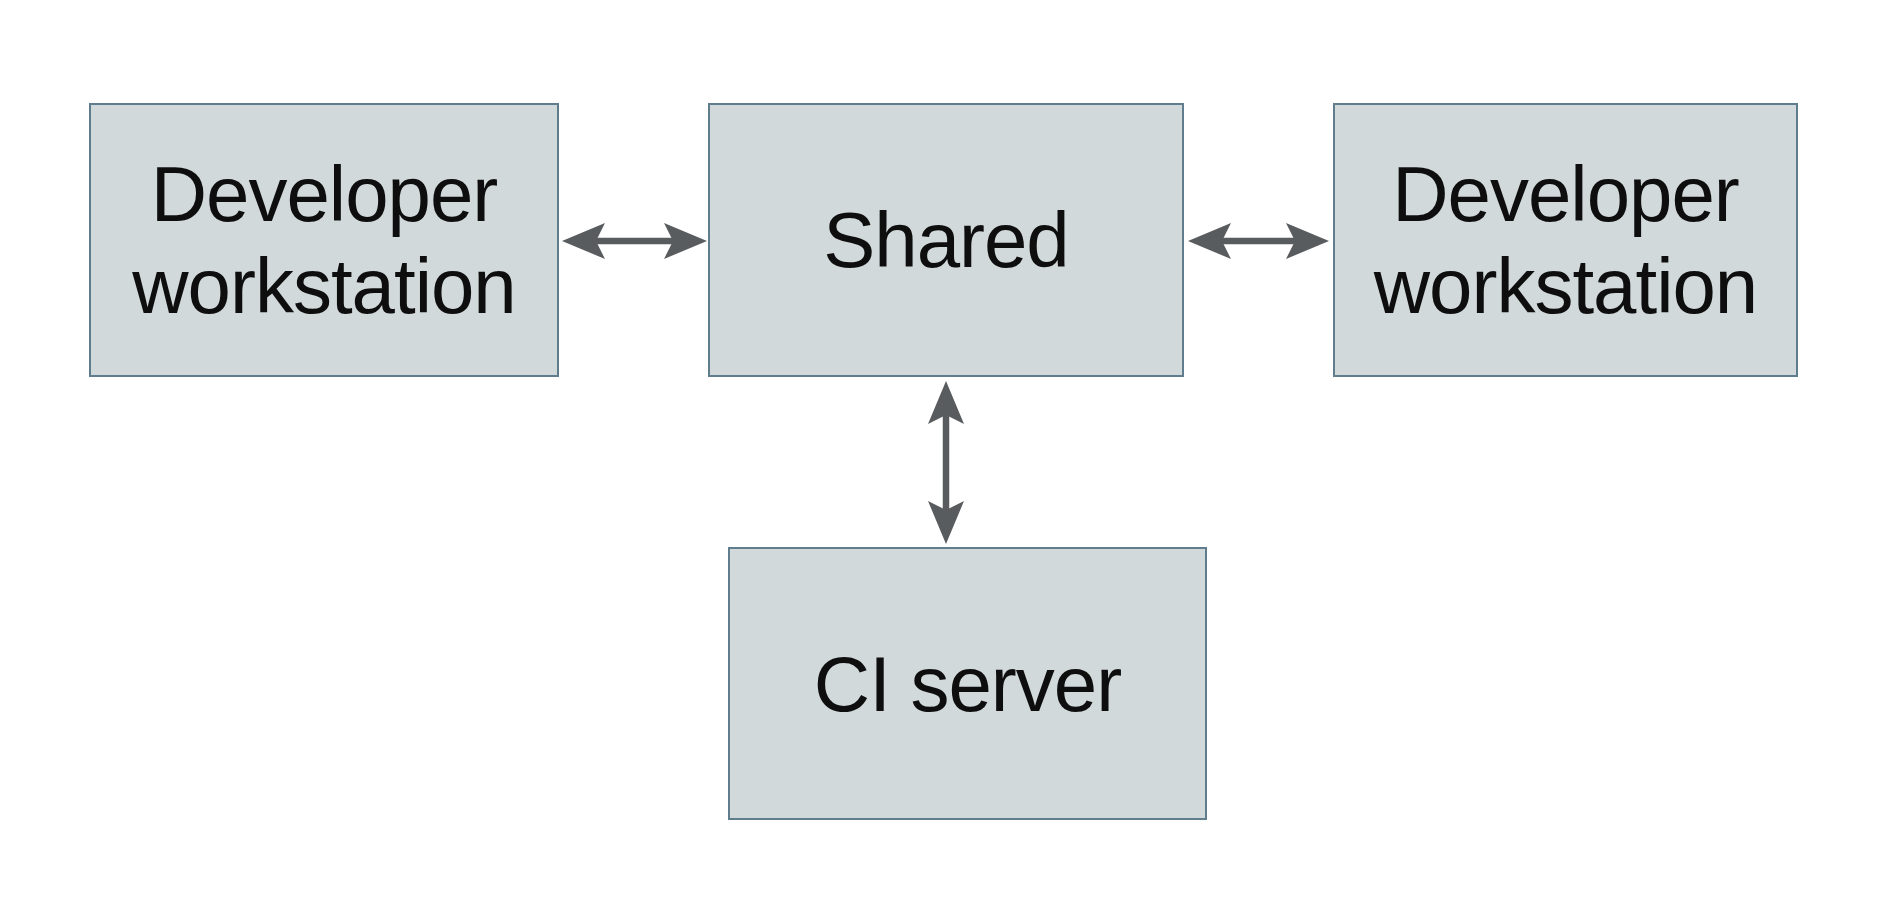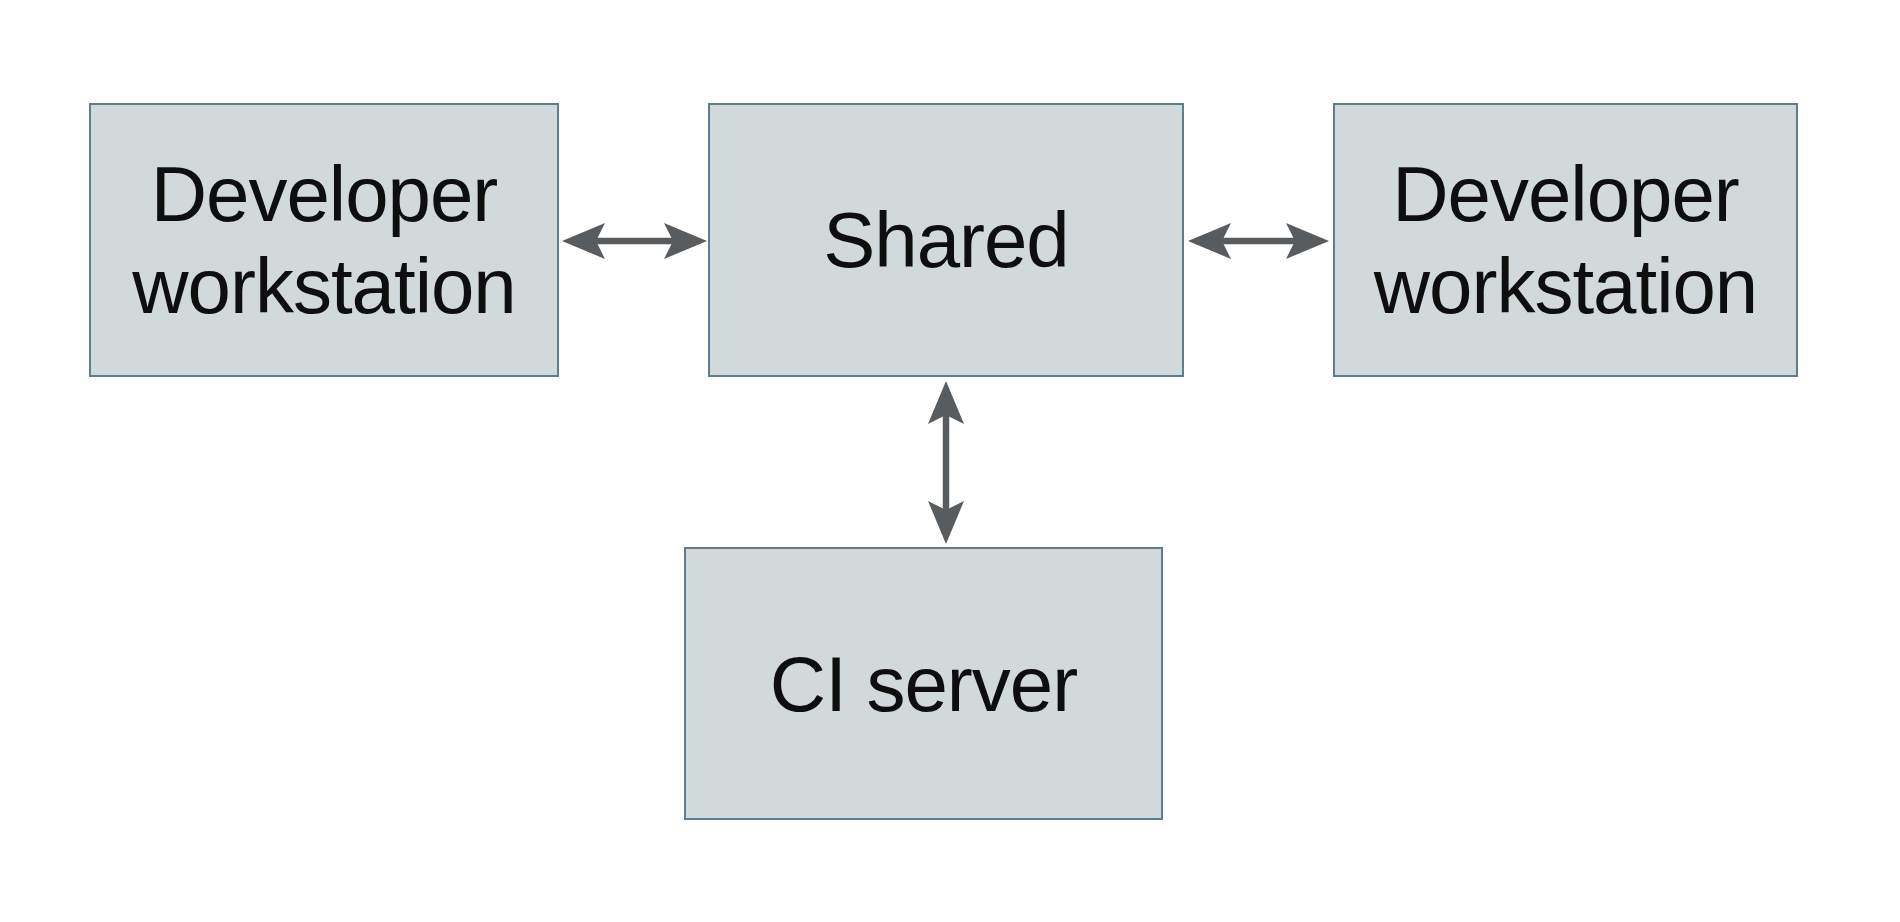--- a/index.html
+++ b/index.html
@@ -35,21 +35,21 @@
     text-align: center;
     color: var(--text-color);
     font-size: 78px;
     line-height: 92px;
     letter-spacing: -1px;
   }
   .node .label-line { white-space: nowrap; }
   #node-dev-left   { left:  89px; top: 103px; width: 470px; height: 274px; }
   #node-cache      { left: 708px; top: 103px; width: 476px; height: 274px; }
   #node-dev-right  { left: 1333px; top: 103px; width: 465px; height: 274px; }
-  #node-ci         { left: 684px; top: 547px; width: 479px; height: 273px; }
+  #node-ci         { left: 728px; top: 547px; width: 479px; height: 273px; }
   .edge-layer {
     position: absolute;
     left: 0; top: 0;
     width: 1900px;
     height: 922px;
     pointer-events: none;
   }
   .edge-layer .head { fill: var(--arrow-color); stroke: none; }
   .edge-layer .shaft { stroke: var(--arrow-color); stroke-width: 6.5; fill: none; }
 </style>

